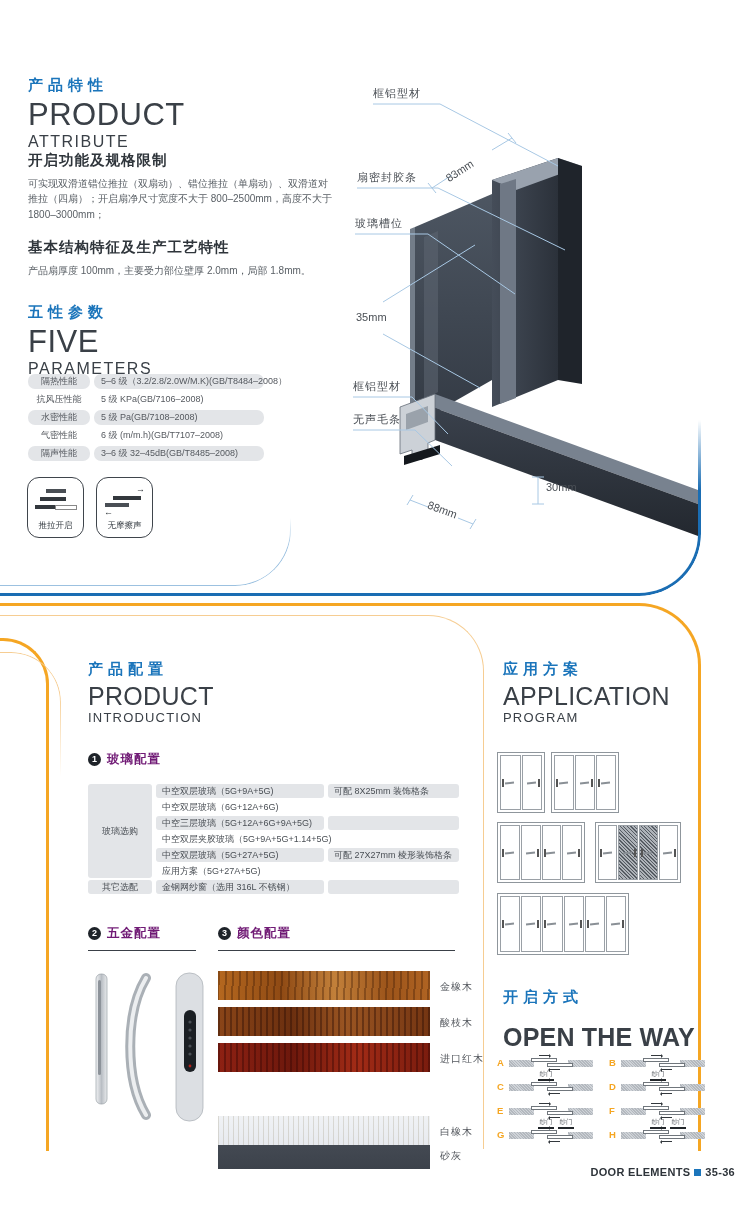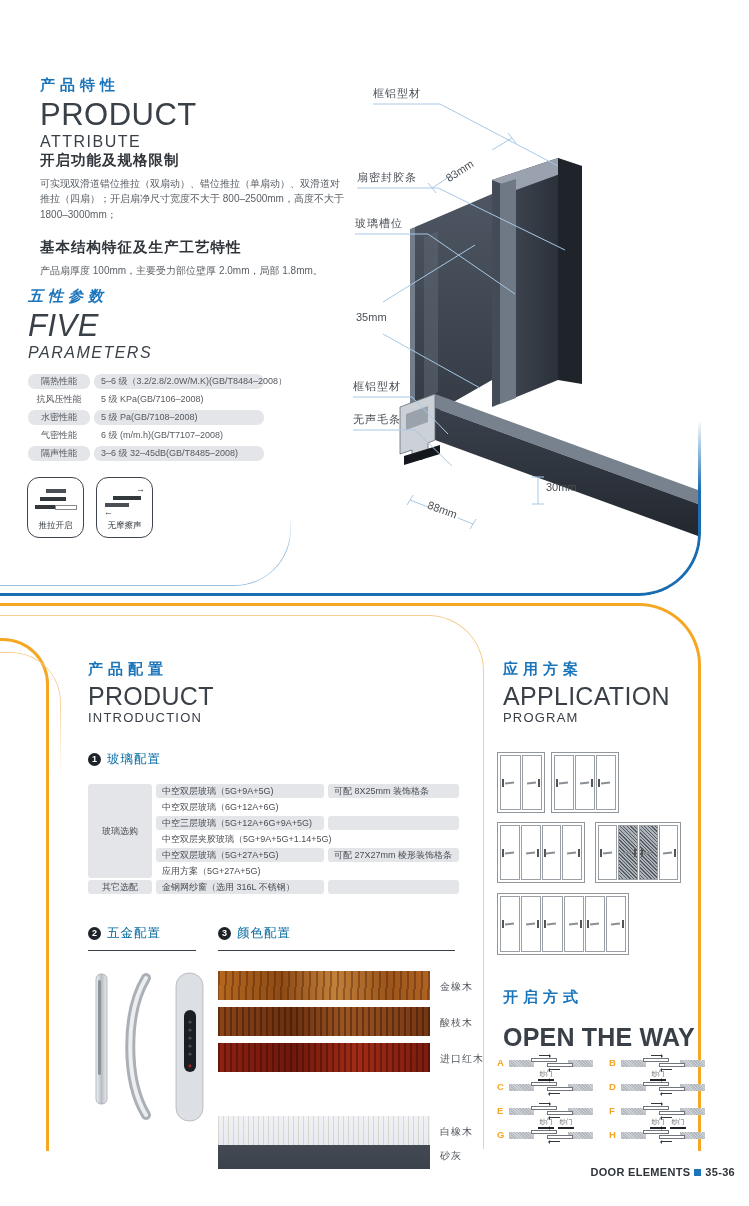--- a/index.html
+++ b/index.html
@@ -57,21 +57,21 @@
   .arrowline{position:absolute;font-size:9px;color:#33383d;line-height:1;}
   
   .dlabel{position:absolute;font-size:11px;color:#4a4f55;letter-spacing:1px;white-space:nowrap;}
   .dim{position:absolute;font-size:11px;color:#4a4f55;white-space:nowrap;}
   .rot-n33{transform:rotate(-33deg);transform-origin:left bottom;}
   .rot-p20{transform:rotate(20deg);transform-origin:left bottom;}
   
   .numline{display:flex;align-items:center;gap:6px;}
   .numcirc{display:inline-block;width:13px;height:13px;border-radius:50%;background:#1e2329;
            color:#fff;font-size:9px;line-height:13px;text-align:center;font-weight:bold;}
-  .numlab{font-size:12.5px;font-weight:normal;color:#0369a1;letter-spacing:1px;}
+  .numlab{font-size:12.5px;font-weight:bold;color:#701a75;letter-spacing:1px;}
   .rule{height:0;border-bottom:1px solid #3a4047;margin-top:8px;}
   
   .gtable{display:grid;grid-template-columns:64px 168px 131px;grid-auto-rows:14px;gap:2px 4px;}
   .gcell{font-size:9px;line-height:14px;color:#4a4f55;border-radius:3px;padding:0 6px;white-space:nowrap;}
   .gcell.group{grid-row:1/span 6;display:flex;align-items:center;justify-content:center;padding:0;}
   .gcell.group2{display:flex;align-items:center;justify-content:center;padding:0;}
   
   .swrow{position:absolute;width:300px;height:29px;}
   .sw{position:absolute;left:0;top:0;width:212px;height:29px;}
   .swlab{position:absolute;left:222px;top:9px;font-size:10px;color:#55595f;letter-spacing:1px;}
@@ -124,35 +124,35 @@
 
 <div class="page">
 
   <div class="frame f-blue-outer"></div>
   <div class="frame f-blue-inner"></div>
   <div class="frame f-orange-outer"></div>
   <div class="frame f-orange-inner"></div>
   <div class="frame f-orange-left"></div>
   <div class="frame f-orange-left-inner"></div>
 
-  <div class="abs" style="left:40px;top:76px;width:306px;">
+  <div class="abs" style="left:28px;top:76px;width:306px;">
     <div class="h-cn">产品特性</div>
     <div class="h-en">PRODUCT</div>
     <div class="h-sub">ATTRIBUTE</div>
     <div style="">
       <div class="sec-h">开启功能及规格限制</div>
       <div class="body-t">可实现双滑道错位推拉（双扇动）、错位推拉（单扇动）、双滑道对推拉（四扇）；开启扇净尺寸宽度不大于 800–2500mm，高度不大于1800–3000mm；</div>
     </div>
     <div style="margin-top:16px;">
       <div class="sec-h">基本结构特征及生产工艺特性</div>
       <div class="body-t">产品扇厚度 100mm，主要受力部位壁厚 2.0mm，局部 1.8mm。</div>
     </div>
   </div>
 
-  <div class="abs" style="left:28px;top:287px;font-style:italic;">
+  <div class="abs" style="left:28px;top:303px;">
     <div class="h-cn">五性参数</div>
     <div class="h-en">FIVE</div>
     <div class="h-sub">PARAMETERS</div>
   </div>
 
   <div class="abs ptable" style="left:28px;top:374px;">
     <div class="pcell lab shade">隔热性能</div>
     <div class="pcell val shade">5–6 级（3.2/2.8/2.0W/M.K)(GB/T8484–2008）</div>
     <div class="pcell lab">抗风压性能</div>
     <div class="pcell val">5 级 KPa(GB/7106–2008)</div>

